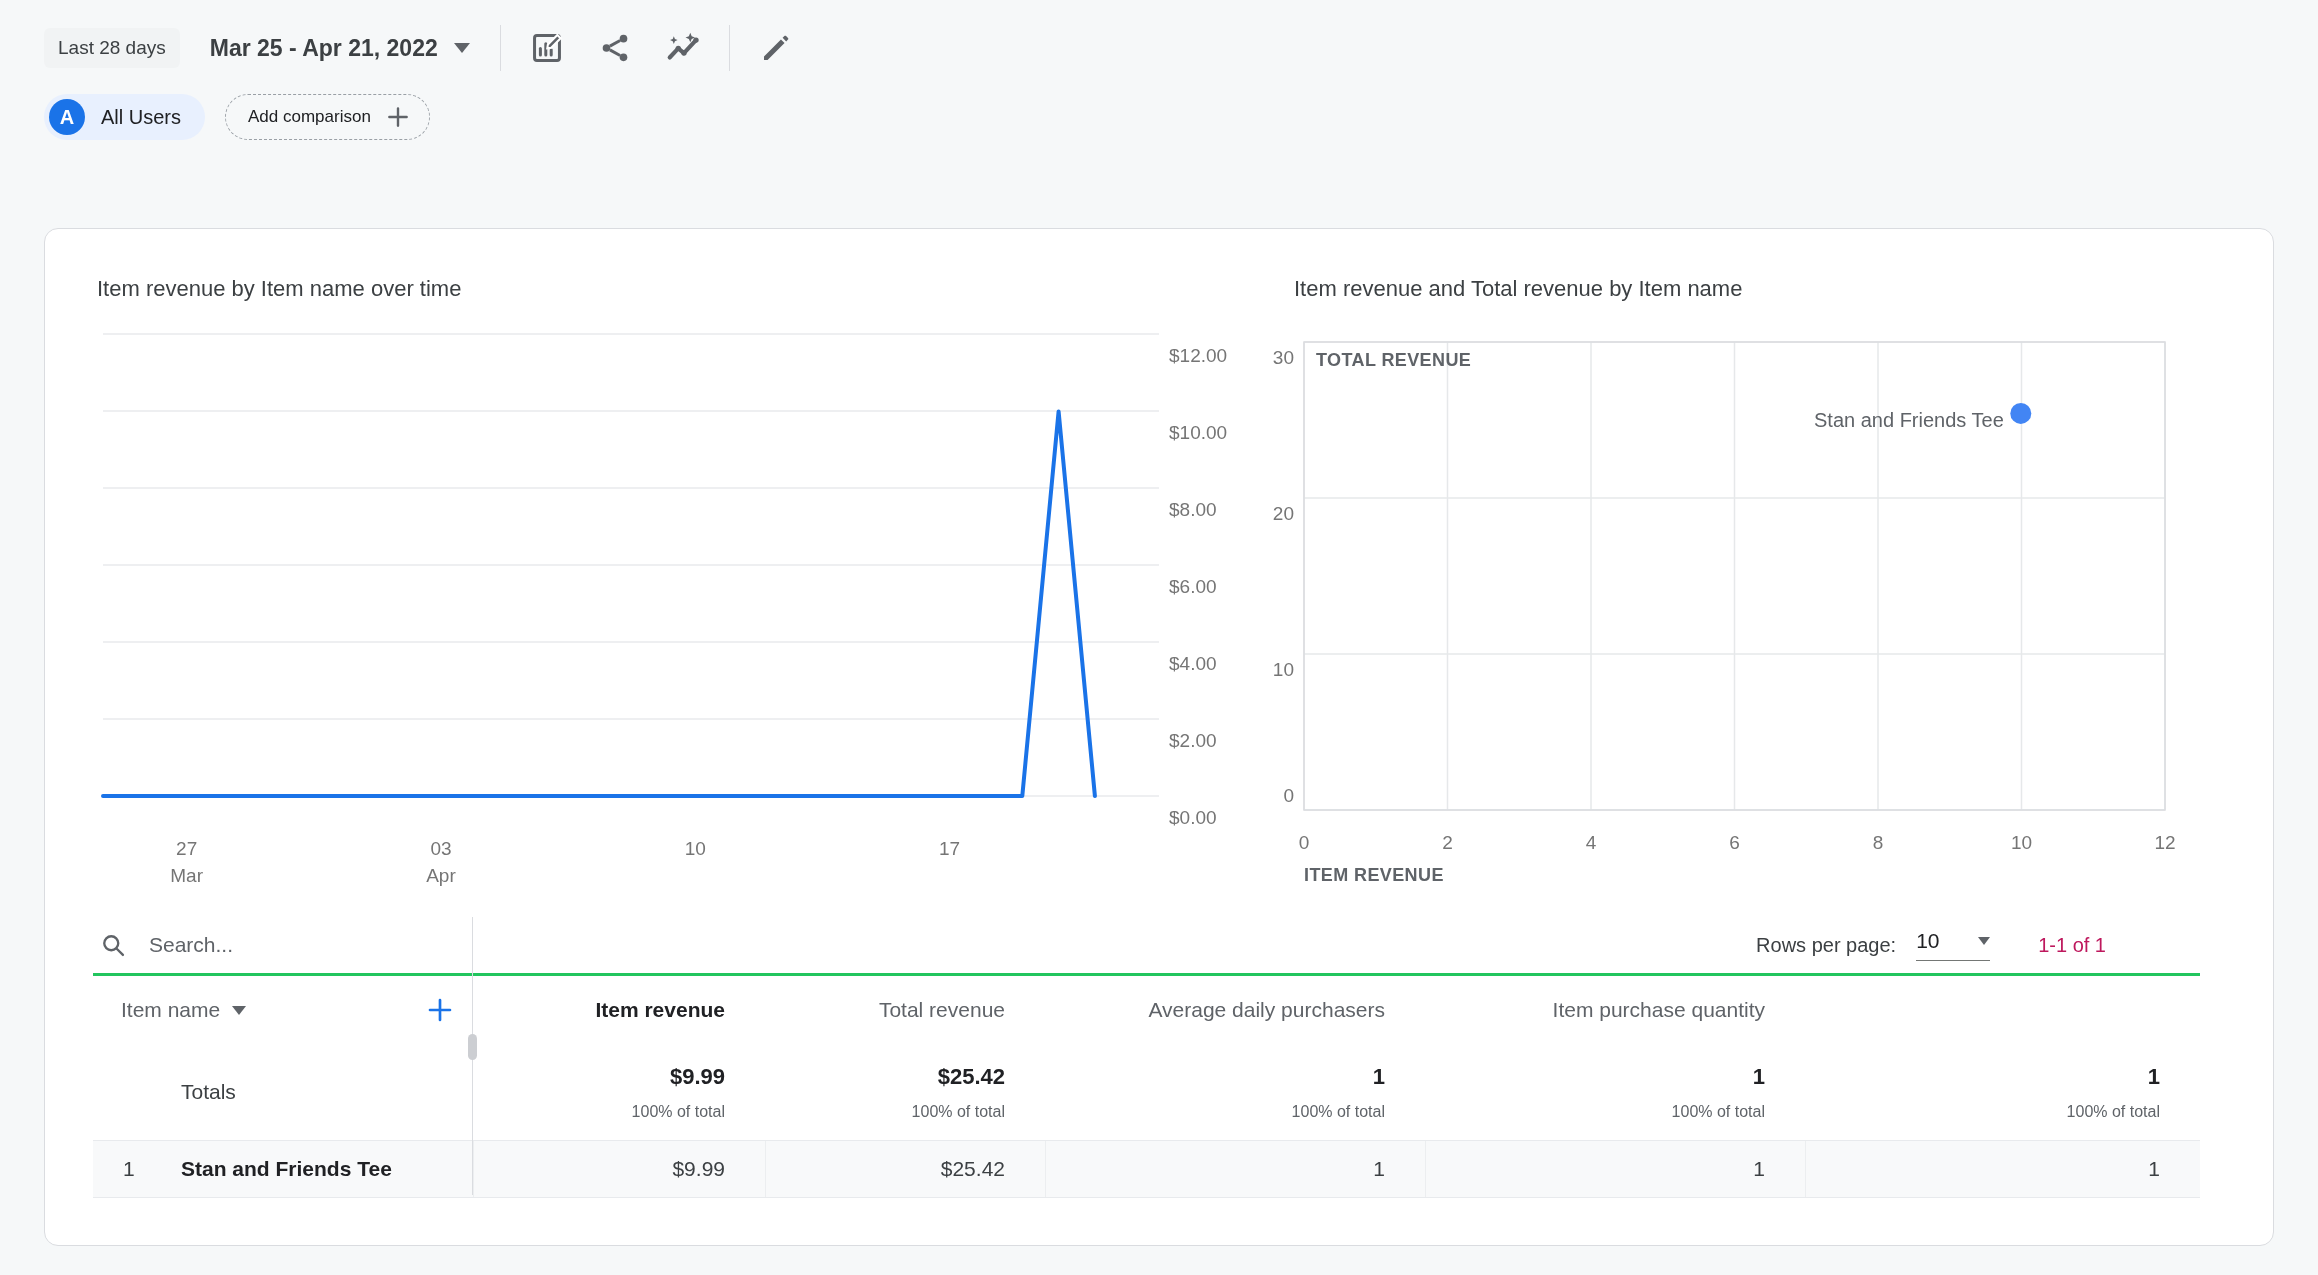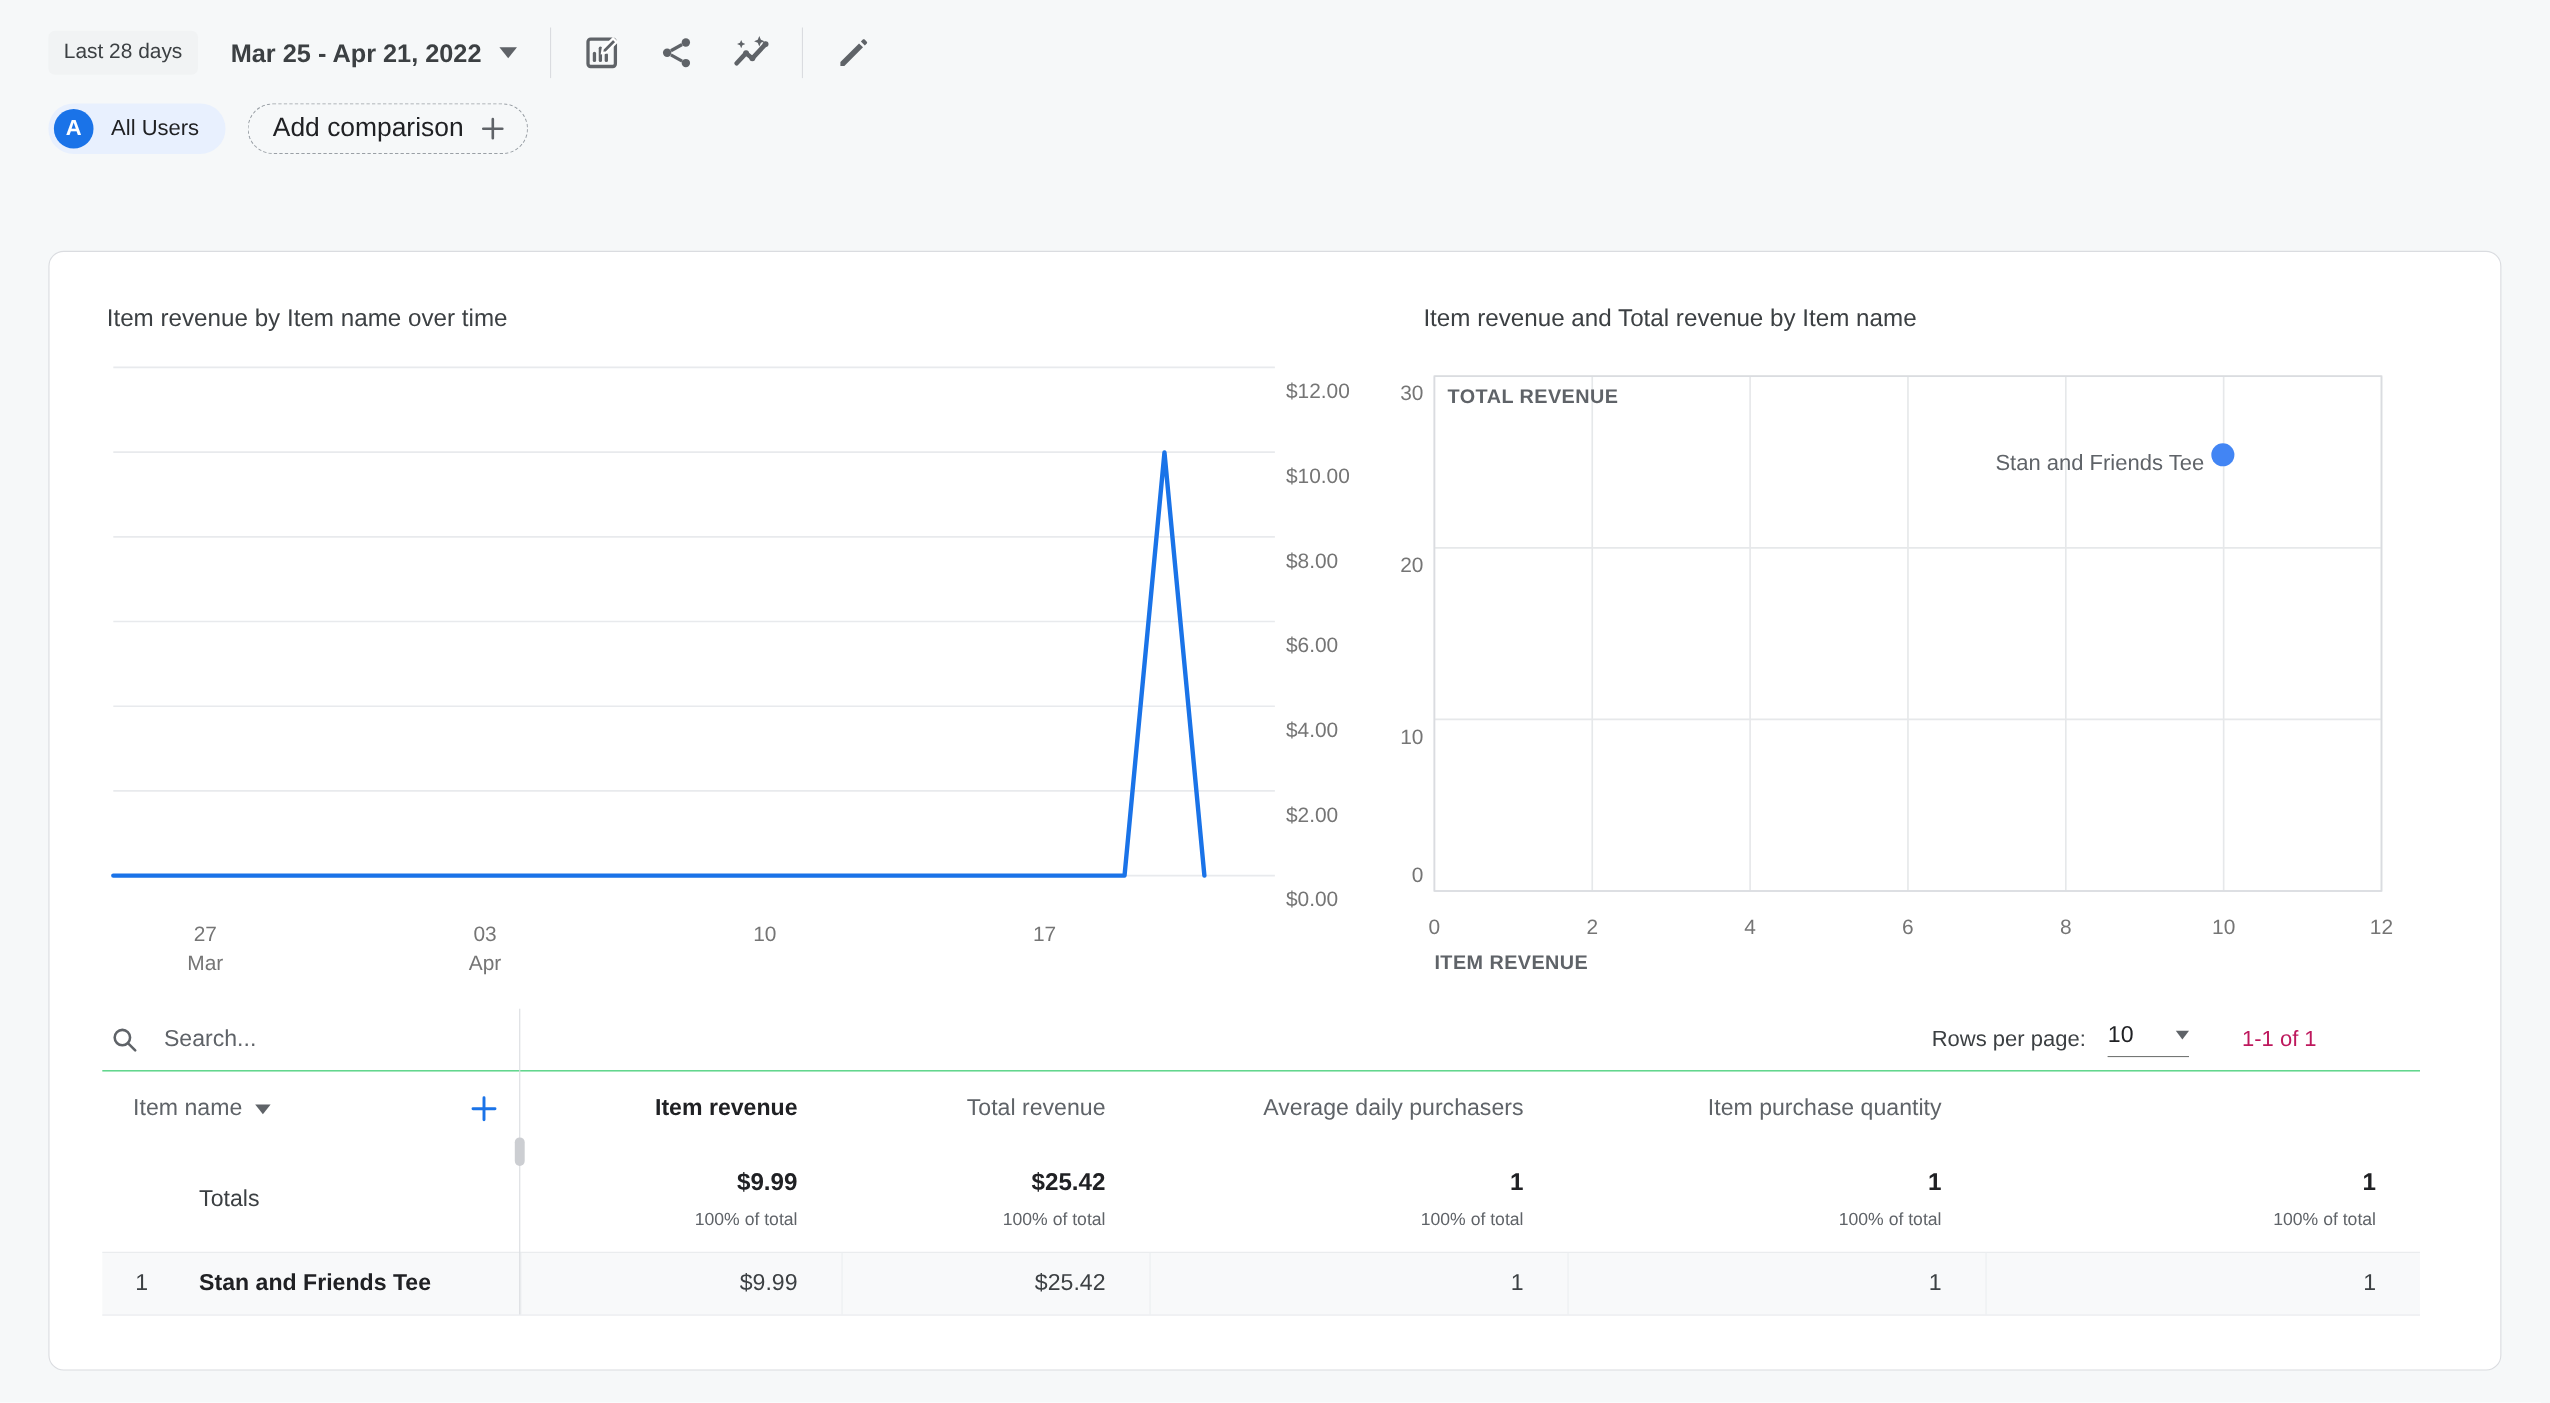--- a/index.html
+++ b/index.html
@@ -23,36 +23,36 @@
   .vdiv{width:1px;height:46px;background:#dadce0}
   .icon-btn{width:44px;height:44px;display:flex;align-items:center;justify-content:center;background:none;border:none;cursor:pointer;padding:0}
   
   .comparison-row{display:flex;align-items:center;gap:20px;padding:14px 44px 0 44px}
   .chip-blue{display:flex;align-items:center;gap:16px;background:#e8f0fe;border-radius:26px;
     padding:5px 24px 5px 5px;height:46px;box-sizing:border-box;cursor:pointer}
   .avatar{width:36px;height:36px;border-radius:50%;background:#1a73e8;color:#fff;display:flex;
     align-items:center;justify-content:center;font-size:20px;font-weight:700}
   .chip-label{font-size:20px;color:#202124;white-space:nowrap}
   .chip-dashed{display:flex;align-items:center;gap:14px;border:1.5px dashed #9aa0a6;border-radius:26px;
-    padding:0 18px 0 22px;height:46px;background:none;font-size:24px;color:#202124;font-family:inherit;cursor:pointer}
+    padding:0 18px 0 22px;height:46px;background:none;font-size:17px;color:#202124;font-family:inherit;cursor:pointer}
   
   .card{position:absolute;left:44px;top:228px;width:2230px;height:1018px;background:#fff;
     border:1px solid #dadce0;border-radius:14px;box-sizing:border-box}
   .chart-title{position:absolute;top:47px;font-size:22px;color:#3c4043;font-weight:400}
   #line-title{left:52px}
   #scatter-title{left:1249px}
   #line-chart{position:absolute;left:44px;top:90px}
   #scatter-chart{position:absolute;left:1180px;top:90px}
   svg text{font-family:"Liberation Sans",sans-serif}
   .axis-label{font-size:19px;fill:#757575}
   .axis-title{font-size:18px;font-weight:700;fill:#5f6368;letter-spacing:.4px}
   .point-label{font-size:20px;fill:#5f6368}
   
   .table{position:absolute;left:48px;top:688px;width:2107px}
-  .toolbar{height:56px;display:flex;align-items:center;border-bottom:1px solid #22c55e;position:relative}
+  .toolbar{height:56px;display:flex;align-items:center;border-bottom:3px solid #22c55e;position:relative}
   .search-cell{width:380px;display:flex;align-items:center;gap:20px;padding-left:6px;box-sizing:border-box}
   .search-input{border:none;outline:none;background:transparent;font-size:21px;color:#3c4043;width:250px;font-family:inherit}
   .search-input::placeholder{color:#5f6368}
   .toolbar-right{margin-left:auto;display:flex;align-items:center;padding-right:94px}
   .rpp-label{font-size:20px;color:#3c4043;white-space:nowrap}
   .rpp-select{display:flex;align-items:center;justify-content:space-between;width:74px;margin-left:20px;
     border-bottom:1px solid #747775;padding-bottom:7px;cursor:pointer}
   .rpp-value{font-size:21px;color:#202124}
   .pagination{font-size:20px;color:#be185d;margin-left:48px;white-space:nowrap}
   .trow{display:grid;grid-template-columns:380px 292px 280px 380px 380px 395px;align-items:center}

